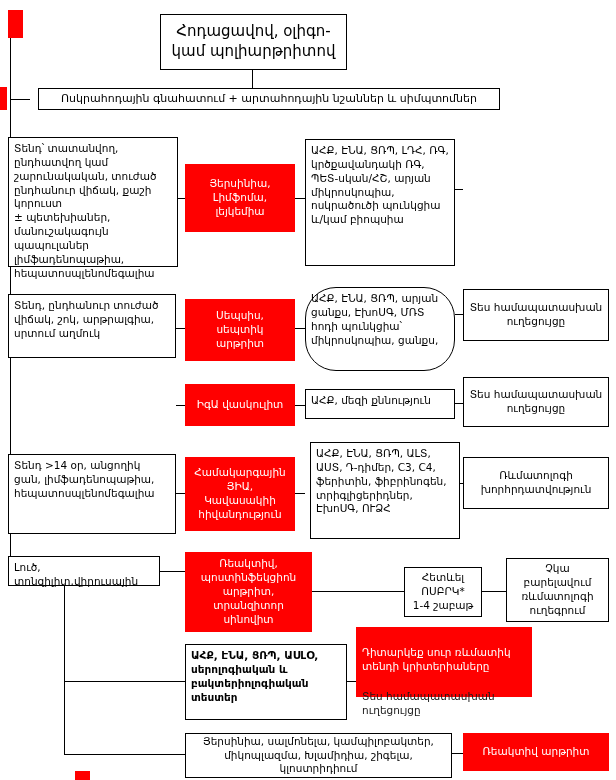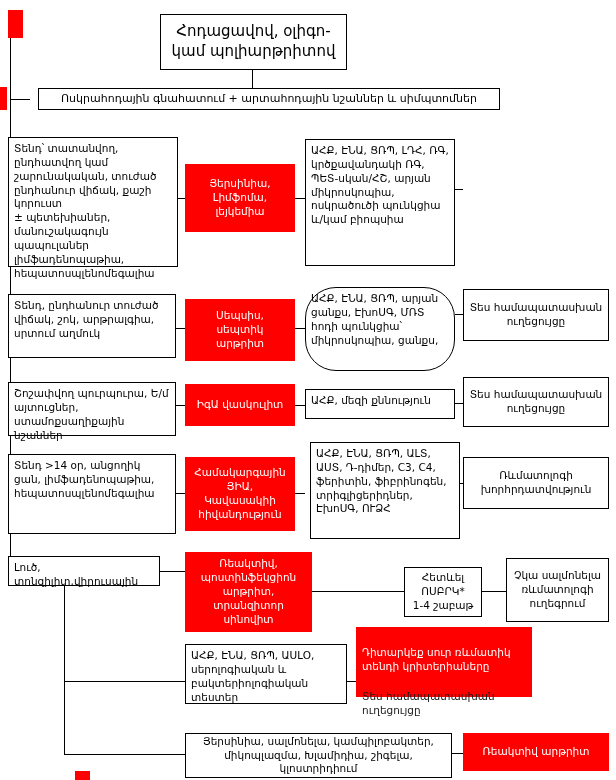--- a/index.html
+++ b/index.html
@@ -91,42 +91,41 @@
 Լիմֆոմա,
 լեյկեմիա</div>
   <div class="box" style="left:305px; top:139px; width:150px; height:127px;">ԱՀՔ, ԷՆԱ, ՑՌՊ, ԼԴՀ, ՌԳ, կրծքավանդակի ՌԳ, ՊԵՏ-սկան/ՀՇ, արյան միկրոսկոպիա, ոսկրածուծի պունկցիա և/կամ բիոպսիա</div>
 
   <div class="box" style="left:8px; top:294px; width:168px; height:64px;">Տենդ, ընդհանուր տուժած վիճակ, շոկ, արթրալգիա, սրտում աղմուկ</div>
   <div class="box red-box vcenter" style="left:185px; top:299px; width:110px; height:62px;">Սեպսիս,
 սեպտիկ արթրիտ</div>
   <div class="box" style="left:305px; top:287px; width:150px; height:84px;border-radius:31px;">ԱՀՔ, ԷՆԱ, ՑՌՊ, արյան ցանքս, ԷխոՍԳ, ՄՌՏ հոդի պունկցիա՝ միկրոսկոպիա, ցանքս,</div>
   <div class="box vcenter" style="left:463px; top:289px; width:146px; height:52px;">Տես համապատասխան ուղեցույցը</div>
 
-  <div class="box" style="left:8px; top:382px; width:168px; height:54px;">Շոշափվող պուրպուրա, Ե/մ այտուցներ, ստամոքսաղիքային նշաններ</div>
   <div class="box red-box vcenter" style="left:185px; top:384px; width:110px; height:42px;">ԻգԱ վասկուլիտ</div>
   <div class="box" style="left:305px; top:389px; width:150px; height:30px;">ԱՀՔ, մեզի քննություն</div>
   <div class="box vcenter" style="left:463px; top:377px; width:146px; height:50px;">Տես համապատասխան ուղեցույցը</div>
 
   <div class="box" style="left:8px; top:454px; width:168px; height:80px;">Տենդ &gt;14 օր, անցողիկ ցան, լիմֆադենոպաթիա, հեպատոսպլենոմեգալիա</div>
   <div class="box red-box vcenter" style="left:185px; top:457px; width:110px; height:74px;">Համակարգային
 ՅԻԱ, Կավասակիի
 հիվանդություն</div>
   <div class="box" style="left:310px; top:442px; width:150px; height:97px;">ԱՀՔ, ԷՆԱ, ՑՌՊ, ԱԼՏ, ԱՍՏ, Դ-դիմեր, C3, C4, ֆերիտին, ֆիբրինոգեն, տրիգլիցերիդներ, ԷխոՍԳ, ՈՒՁՀ</div>
   <div class="box vcenter" style="left:463px; top:457px; width:146px; height:52px;">Ռևմատոլոգի խորհրդատվություն</div>
 
   <div class="box" style="left:8px; top:556px; width:152px; height:30px;">Լուծ, տոնզիլիտ,վիրուսային</div>
   <div class="box red-box vcenter" style="left:185px; top:552px; width:127px; height:80px;">Ռեակտիվ,
 պոստինֆեկցիոն
 արթրիտ, տրանզիտոր
 սինովիտ</div>
   <div class="box vcenter" style="left:404px; top:567px; width:78px; height:50px;">Հետևել ՈՍԲՐԿ*
 1-4 շաբաթ</div>
-  <div class="box vcenter" style="left:506px; top:558px; width:103px; height:64px;">Չկա սալմոնելա ռևմատոլոգի ուղեգրում</div>
+  <div class="box vcenter" style="left:506px; top:558px; width:103px; height:64px;">Չկա բարելավում ռևմատոլոգի ուղեգրում</div>
 
-  <div class="box" style="left:185px; top:644px; width:162px; height:60px;">ԱՀՔ, ԷՆԱ, ՑՌՊ, ԱՍԼՕ, սերոլոգիական և բակտերիոլոգիական տեստեր</div>
+  <div class="box" style="left:185px; top:644px; width:162px; height:76px;font-weight:bold;">ԱՀՔ, ԷՆԱ, ՑՌՊ, ԱՍԼՕ, սերոլոգիական և բակտերիոլոգիական տեստեր</div>
   <div class="box red-box" style="left:356px; top:627px; width:176px; height:70px;">
     <span class="consider-light">Դիտարկեք սուր ռևմատիկ տենդի կրիտերիաները</span>
     <span class="guideline-dark">Տես համապատասխան ուղեցույցը</span>
   </div>
 
   <div class="box vcenter" style="left:185px; top:733px; width:267px; height:45px;">Յերսինիա, սալմոնելա, կամպիլոբակտեր, միկոպլազմա, Խլամիդիա, շիգելա, կլոստրիդիում</div>
   <div class="box red-box vcenter" style="left:463px; top:733px; width:146px; height:38px;">Ռեակտիվ արթրիտ</div>
 
 </div>
 

